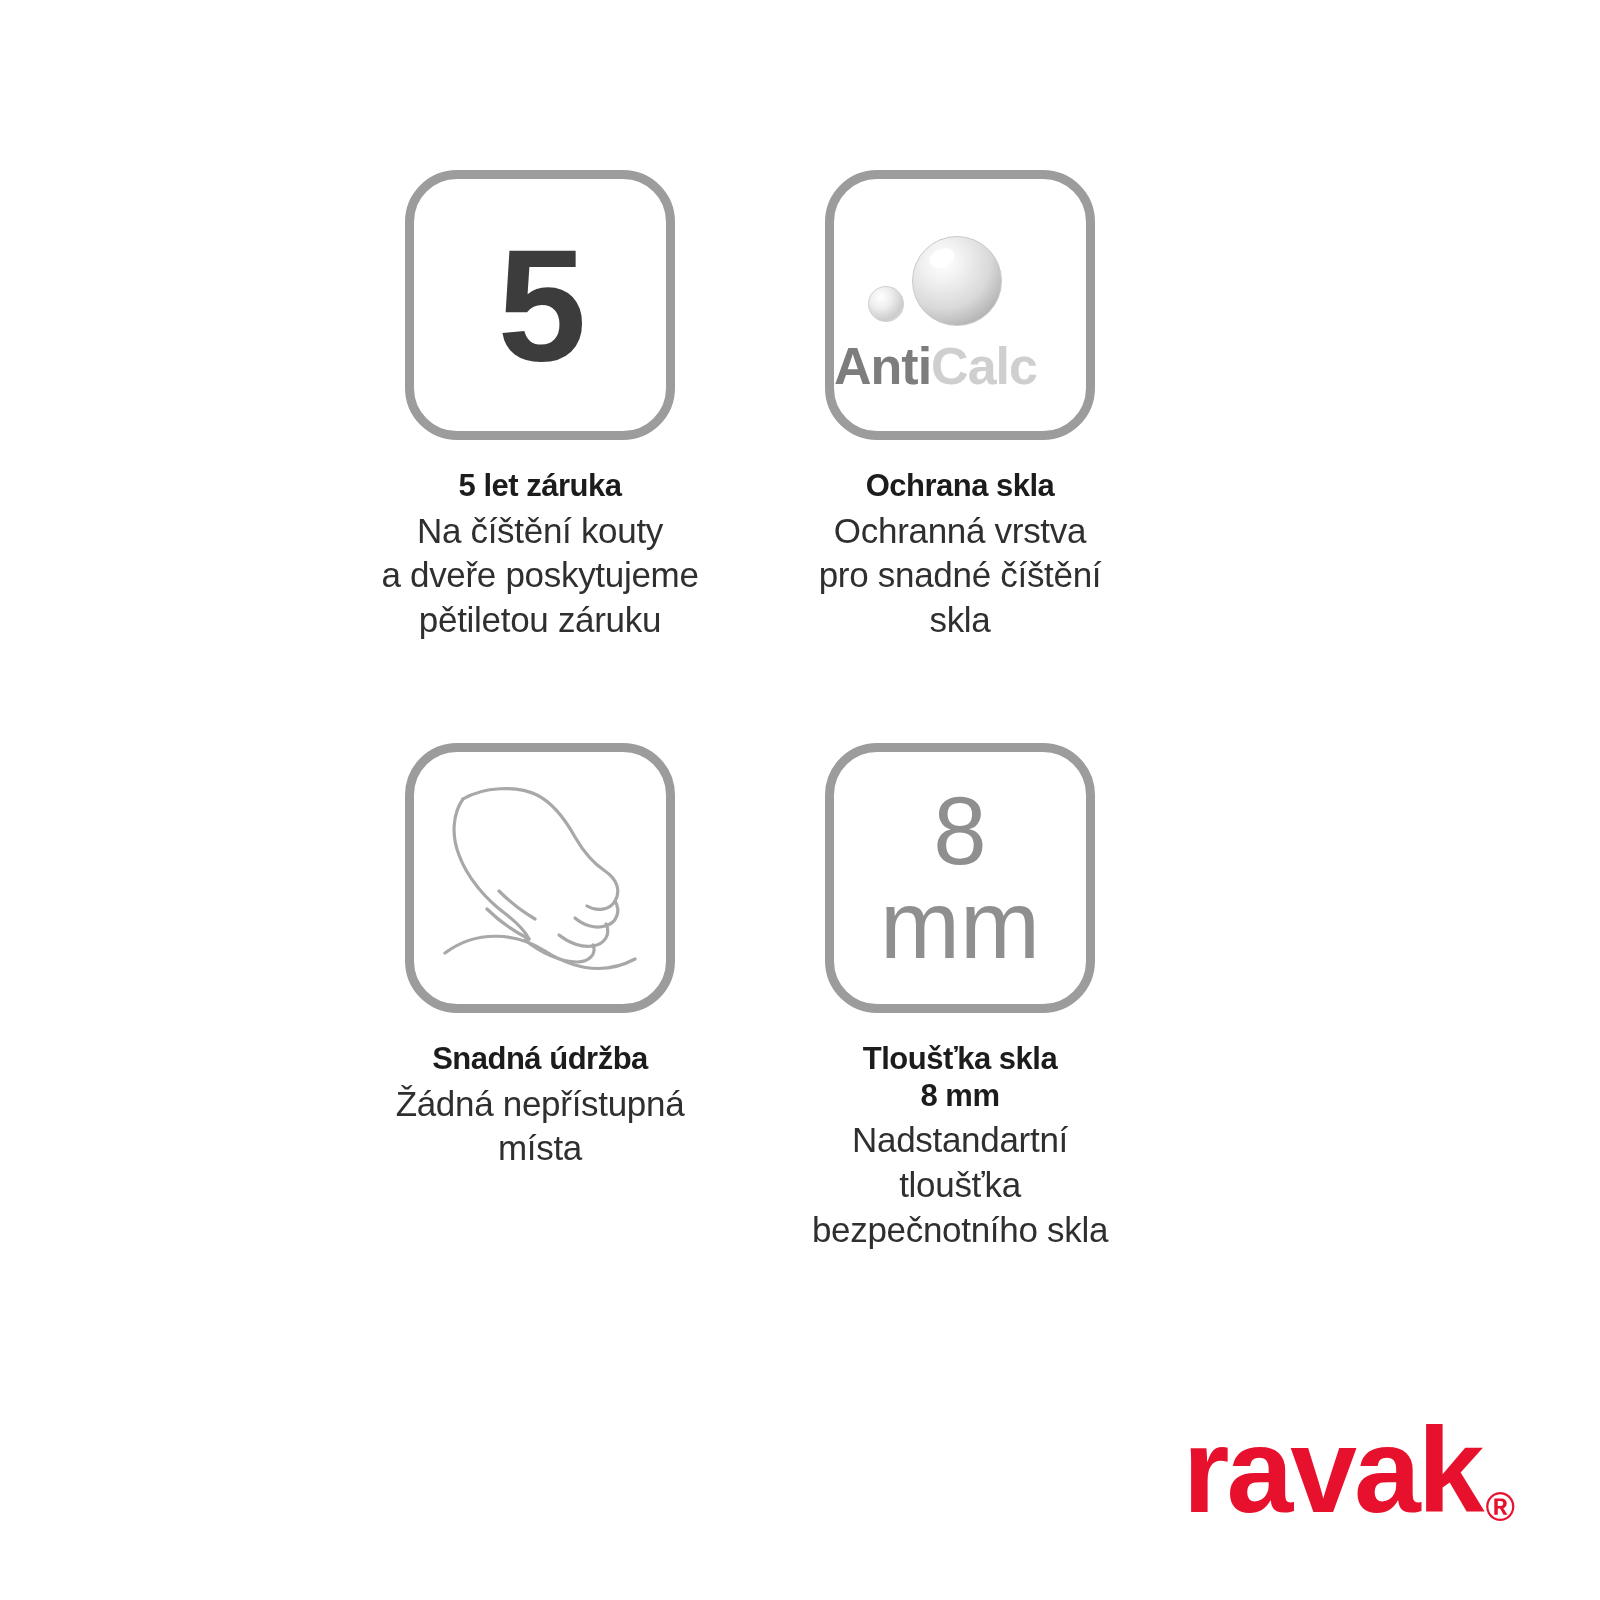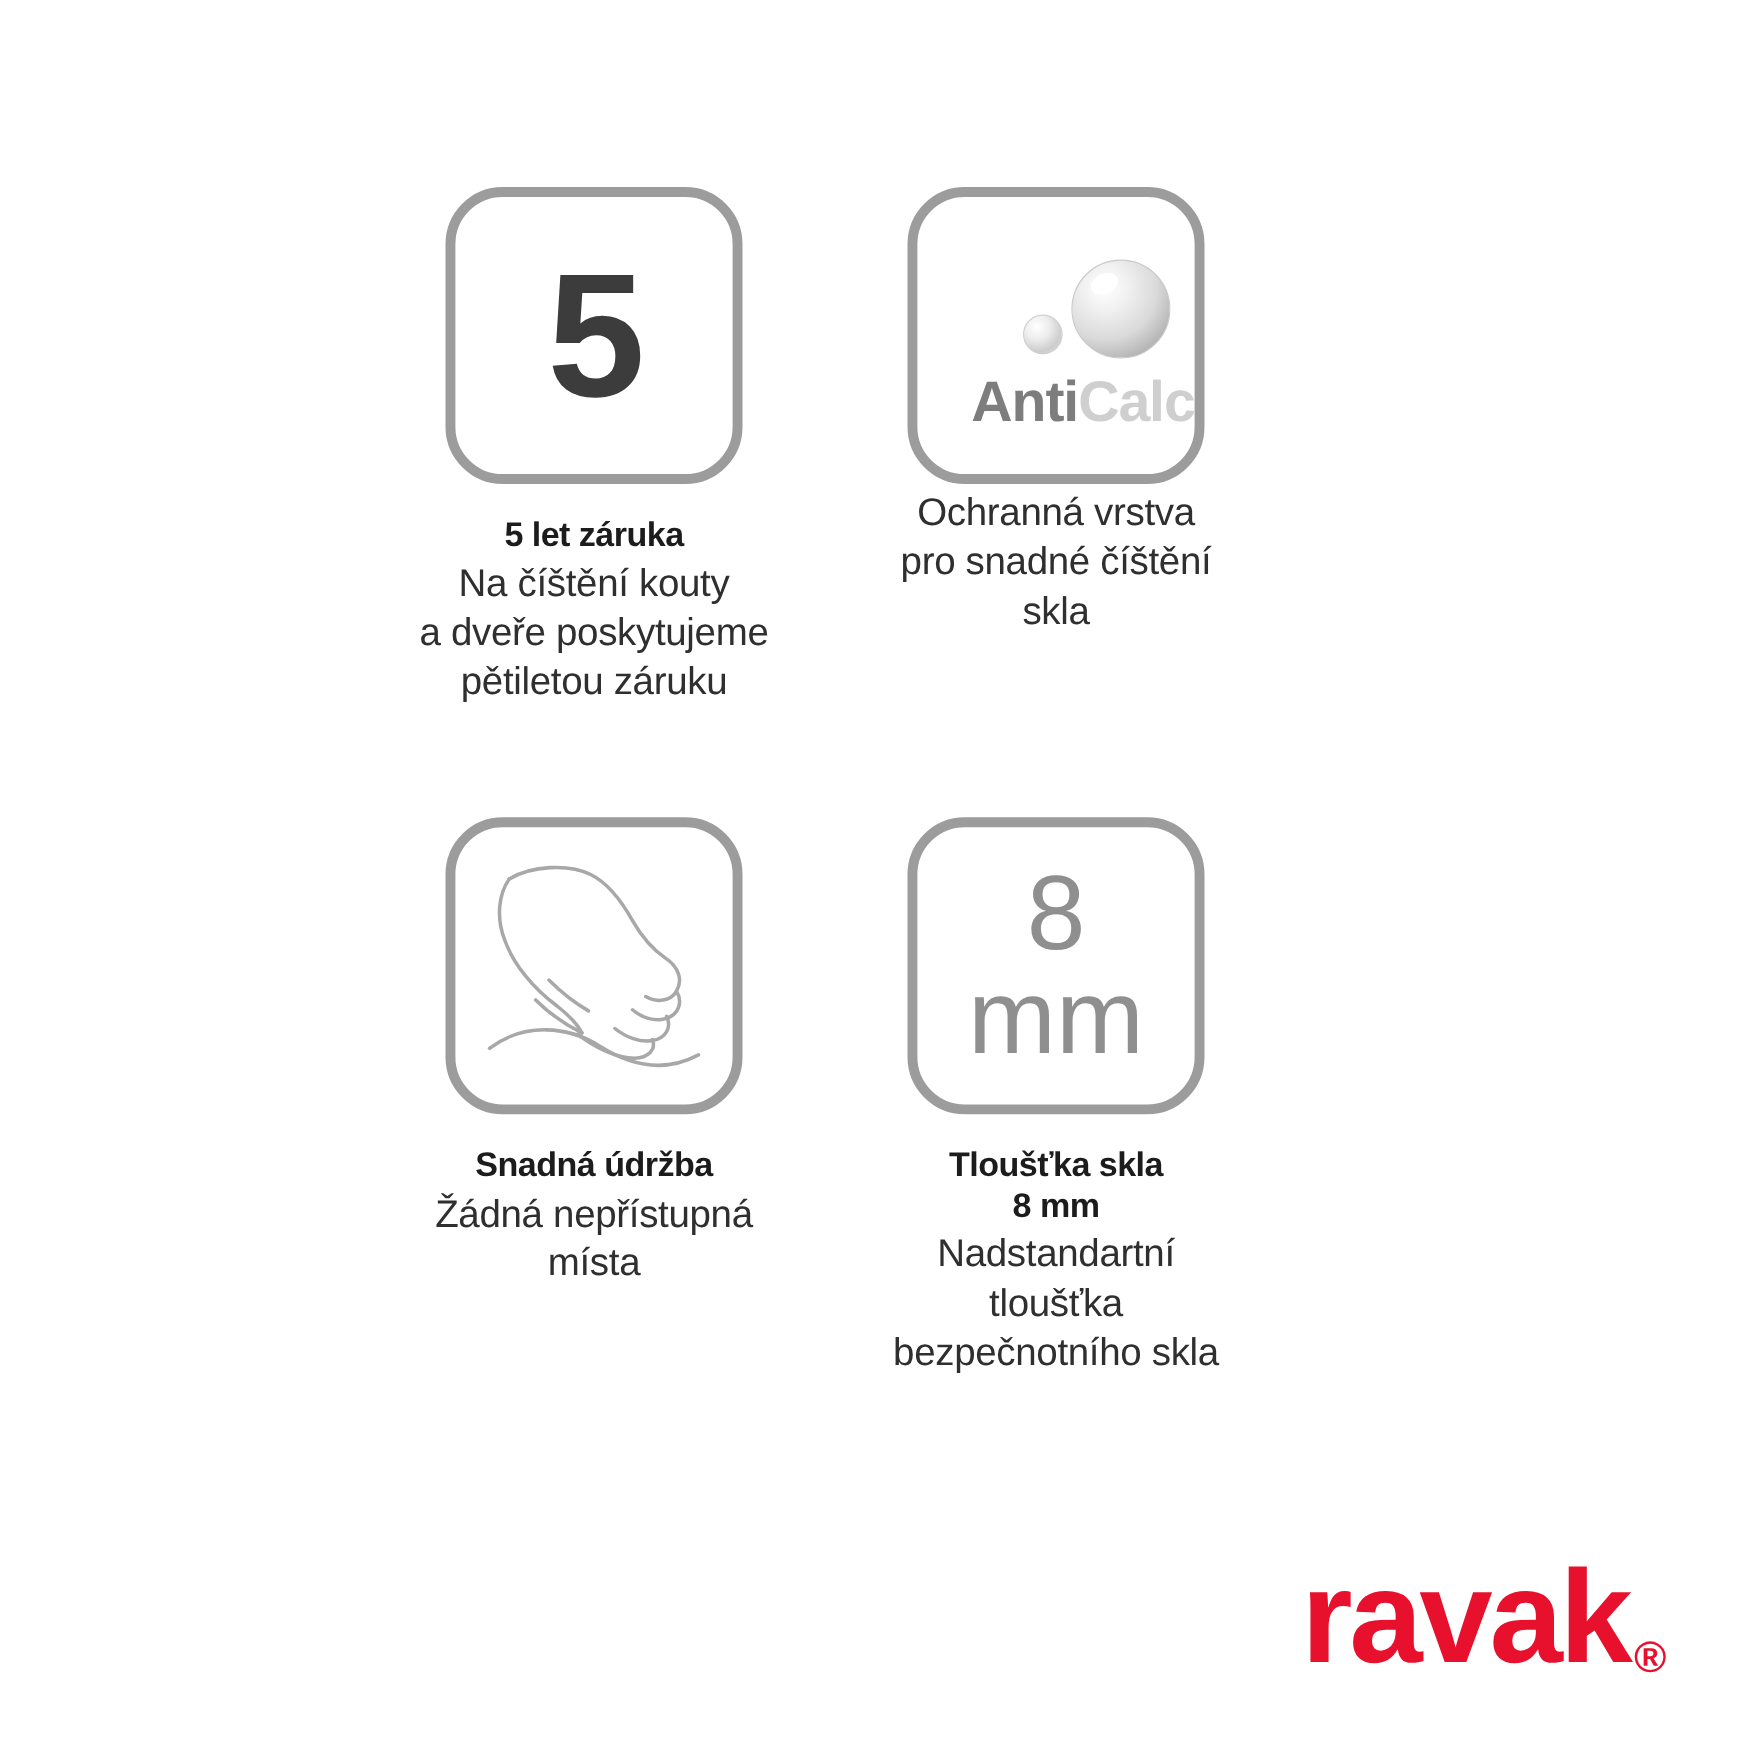--- a/index.html
+++ b/index.html
@@ -60,21 +60,21 @@
     font-weight: bold;
     color: #3c3c3c;
     line-height: 1;
     letter-spacing: -4px;
   }
 
   
   .anticalc-wrap {
     display: flex;
     flex-direction: column;
-    align-items: flex-end;
+    align-items: flex-start;
     justify-content: center;
     width: 100%;
     padding-top: 10px;
     box-sizing: border-box;
   }
   .bubbles {
     position: relative;
     height: 110px;
     width: 190px;
   }
@@ -194,20 +194,21 @@
           <div class="bubbles">
             <div class="bubble-big"></div>
             <div class="bubble-small"></div>
           </div>
           <div class="anticalc-text">
             <span class="anti">Anti</span><span class="calc">Calc</span>
           </div>
         </div>
       </div>
     </div>
+    <div class="feature-title">Ochrana skla</div>
     <div class="feature-desc" style="white-space: pre-line;">Ochranná vrstva
 pro snadné číštění skla</div>
   </div>
 
   <div class="feature">
     <div class="icon-box">
       <div class="icon-inner">
         <svg width="230" height="230" viewBox="0 0 230 230">
           <g fill="none" stroke="#a8a8a8" stroke-width="3.2" stroke-linecap="round" stroke-linejoin="round">
             <path d="M38 36 C58 24 92 22 112 32 C128 40 140 56 150 74 C158 88 168 100 180 108 C192 116 196 128 190 138 C185 147 172 149 162 143"></path>

